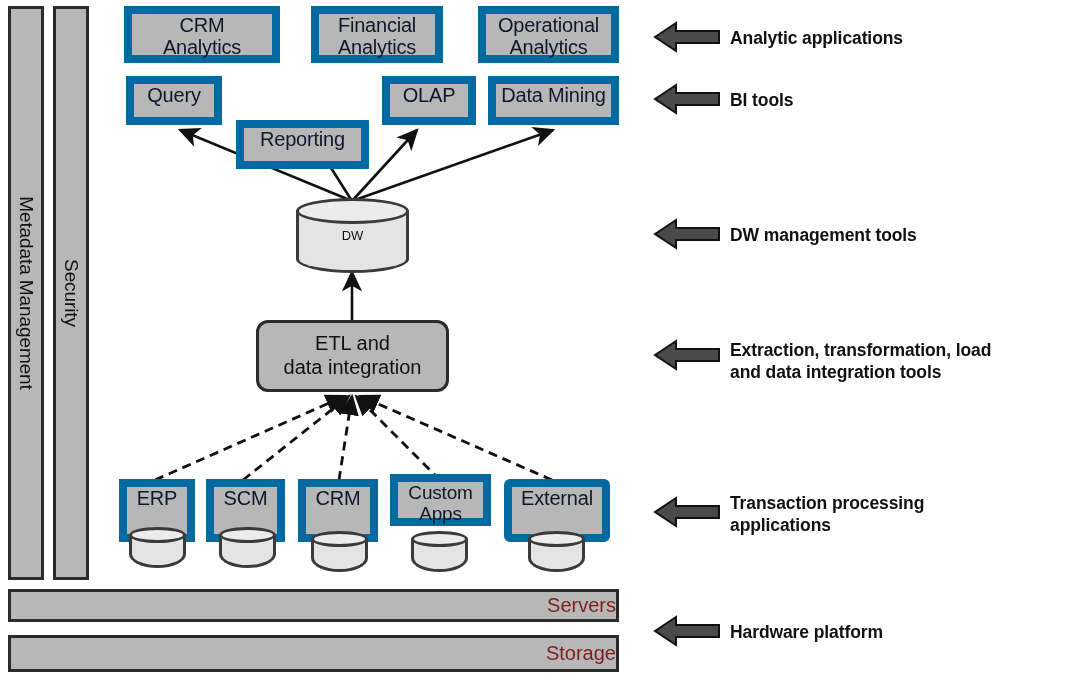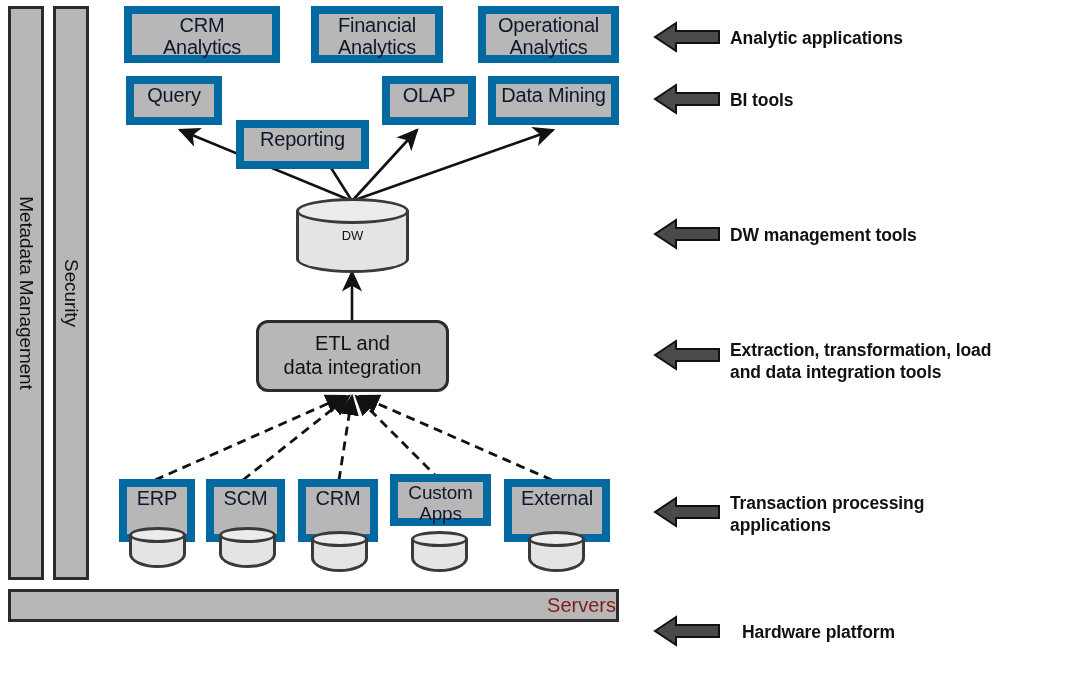--- a/index.html
+++ b/index.html
@@ -257,34 +257,37 @@
 
   <div class="box small-txt" style="left:390px; top:474px; width:101px; height:52px;">
     <span>Custom
 Apps</span>
   </div>
   <div class="cyl" style="left:411px; top:531px; width:57px; height:44px;">
     <div class="body" style="top:8px; height:33px;"></div>
     <div class="top" style="height:16px;"></div>
   </div>
 
-  <div class="box" style="left:504px; top:479px; width:106px; height:63px;">
+  <div class="box" style="left:504px; top:479px; width:106px; height:63px;border-radius:6px;">
     <span>External</span>
   </div>
   <div class="cyl" style="left:528px; top:531px; width:57px; height:44px;">
     <div class="body" style="top:8px; height:33px;"></div>
     <div class="top" style="height:16px;"></div>
   </div>
 
   <div class="platform" style="left:8px; top:589px; width:611px; height:33px;">
     <span>Servers</span>
+  </div>
+  <div class="platform" style="left:8px; top:635px; width:611px; height:37px;">
+    <span>Storage</span>
   </div>
 
   <div class="legend-text" style="left:730px; top:27px;">Analytic applications</div>
   <div class="legend-text" style="left:730px; top:89px;">BI tools</div>
   <div class="legend-text" style="left:730px; top:339px;">Extraction, transformation, load
 and data integration tools</div>
   <div class="legend-text" style="left:730px; top:224px;">DW management tools</div>
   <div class="legend-text" style="left:730px; top:492px;">Transaction processing
 applications</div>
-  <div class="legend-text" style="left:730px; top:621px;margin-left:12px;">Hardware platform</div>
+  <div class="legend-text" style="left:730px; top:621px;">Hardware platform</div>
 
 </div>
 
 </body></html>

